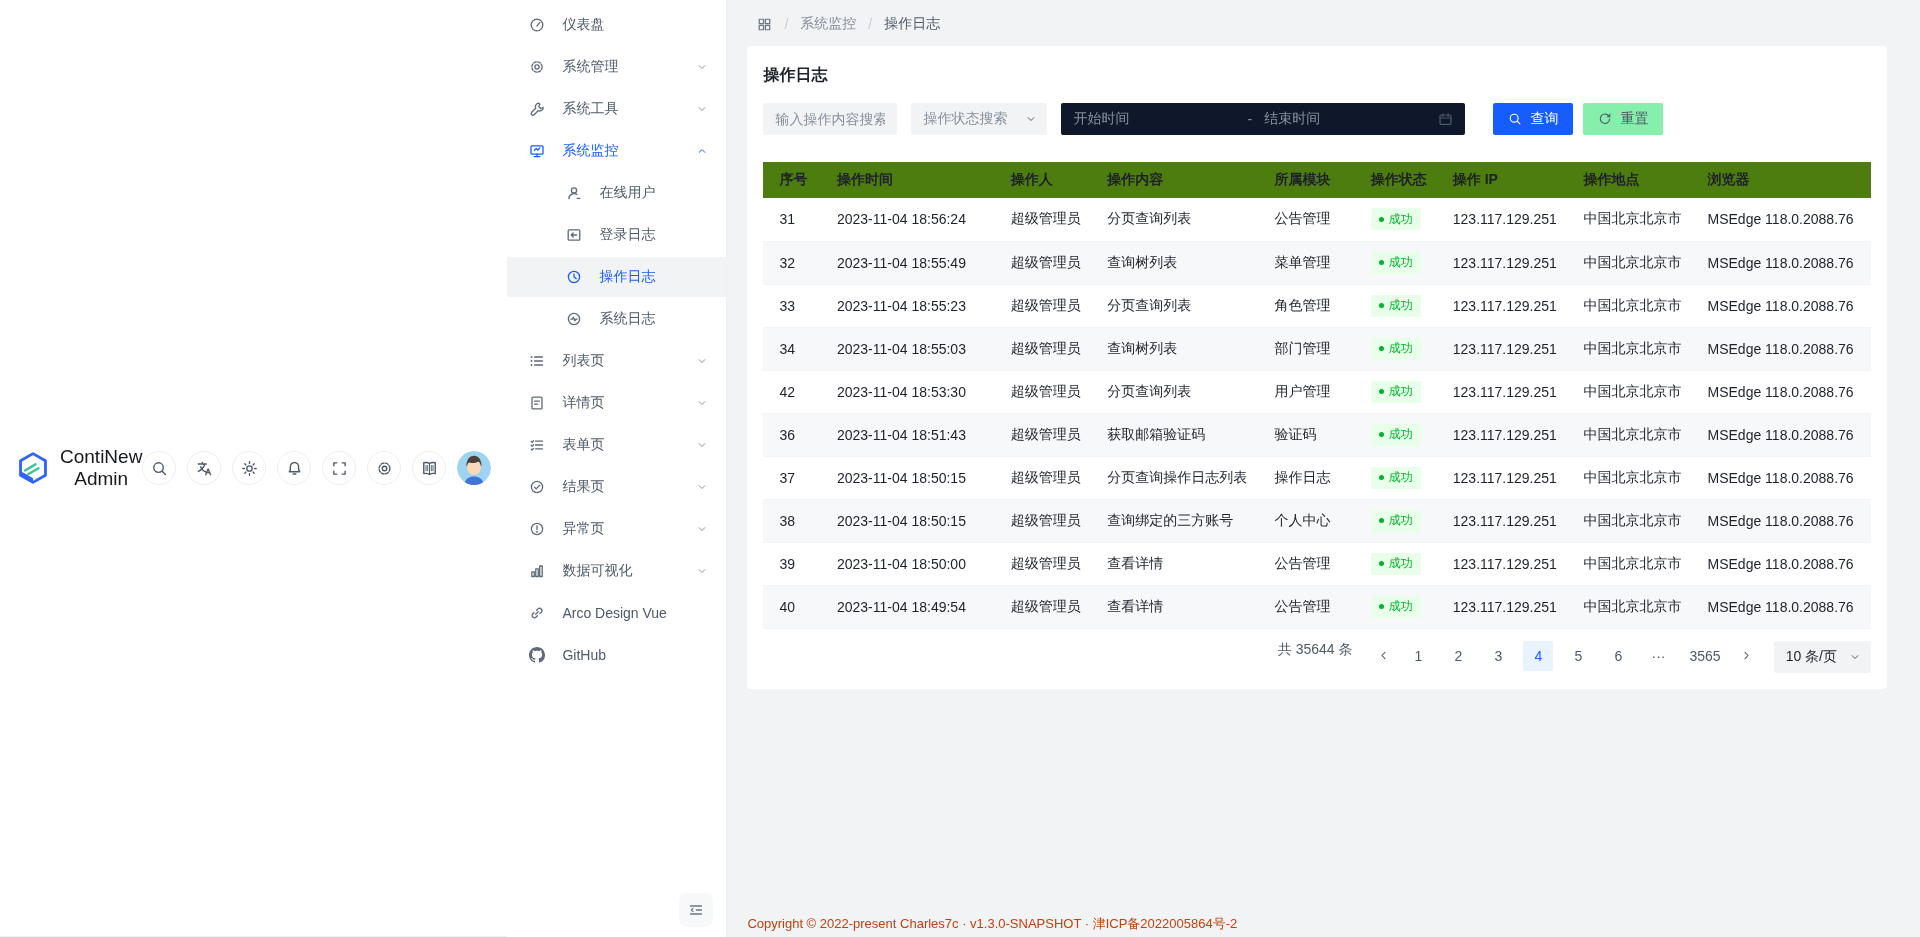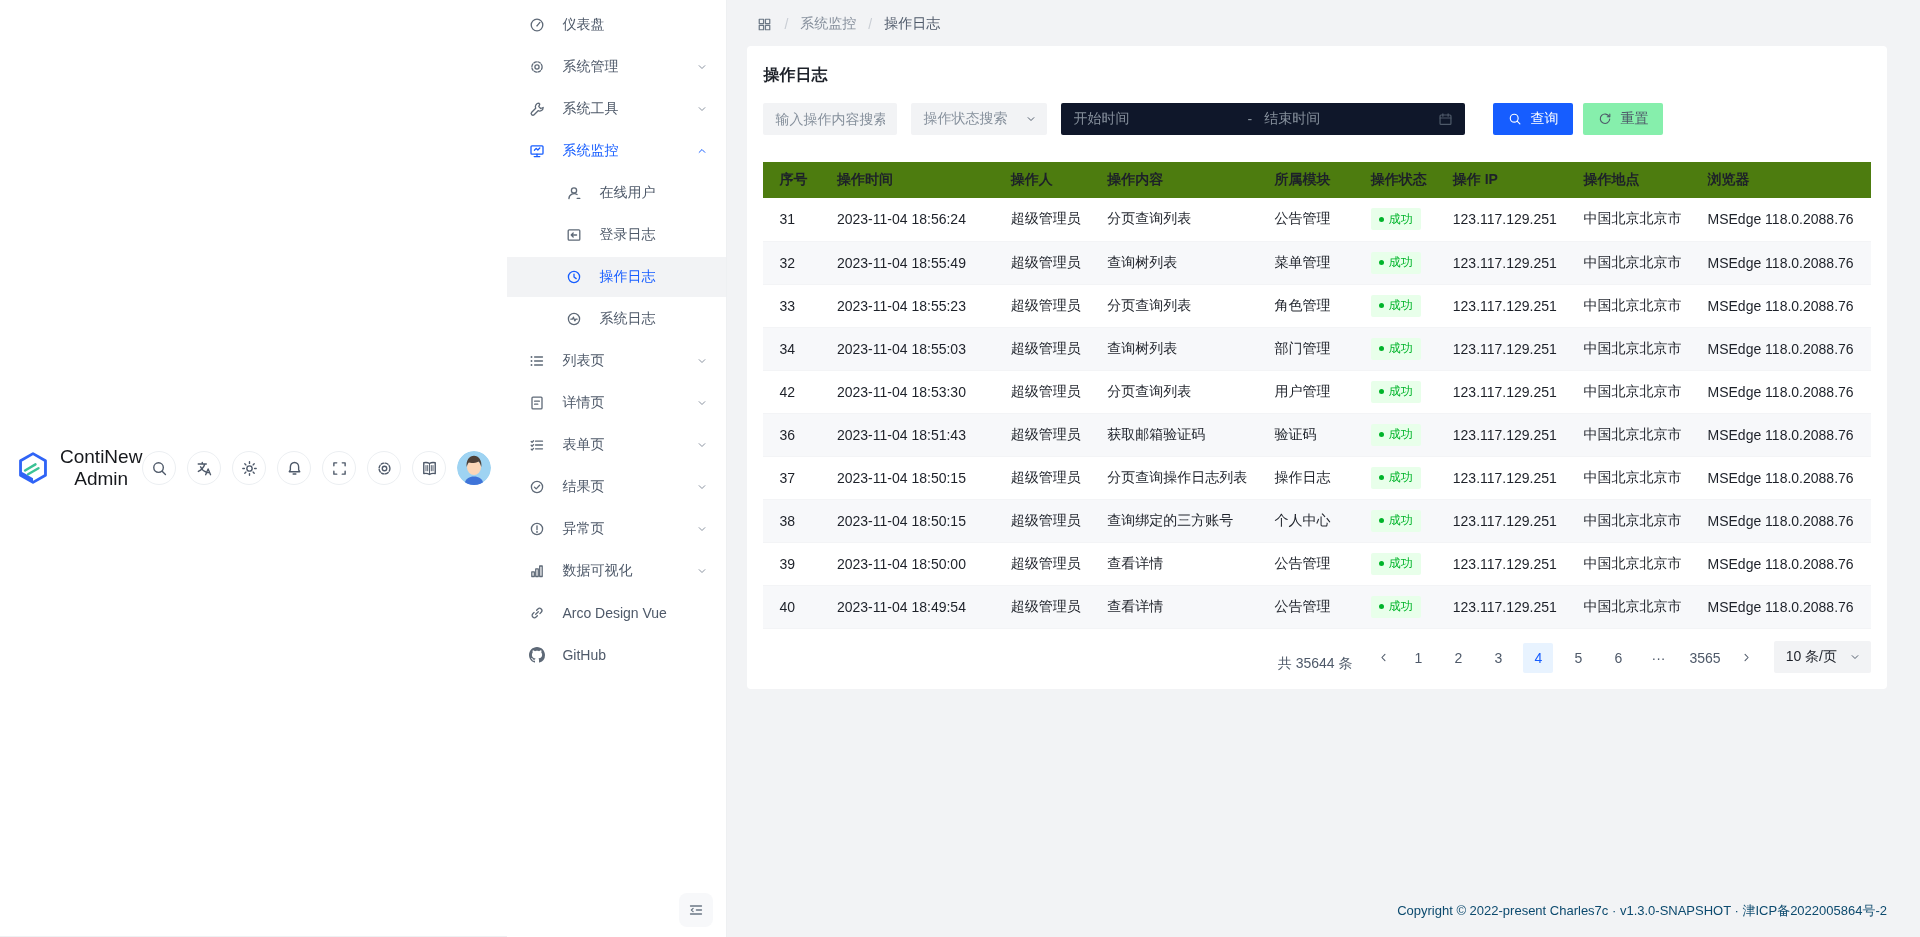--- a/index.html
+++ b/index.html
@@ -85,34 +85,34 @@
   .log-table { width:100%; margin-top:27px; border-collapse:collapse; table-layout:fixed; }
   .log-table th { background:#4d7c0f; height:36px; text-align:left; padding:0 16px;
     font-weight:600; font-size:14px; color:#1d2129; white-space:nowrap; overflow:hidden; }
   .log-table td { height:43px; padding:0 16px; border-bottom:1px solid #f3f4f6;
     color:#1d2129; white-space:nowrap; overflow:hidden; }
   .log-table tbody tr:nth-child(even) { background:#f7f8fa; }
   .badge { display:inline-flex; align-items:center; gap:5px; height:22px; padding:0 8px;
     background:#e8ffea; color:#00b42a; font-size:12px; border-radius:2px; }
   .badge .dot { width:5px; height:5px; border-radius:50%; background:#00b42a; }
 
-  .pagination { display:flex; align-items:flex-end; justify-content:flex-end; margin-top:12px; color:#4e5969; }
+  .pagination { display:flex; align-items:flex-start; justify-content:flex-end; margin-top:12px; color:#4e5969; }
   .pg-total { margin-right:16px; }
   .pg-arrow { width:30px; height:30px; background:none; border:none; display:flex;
     align-items:center; justify-content:center; color:#4e5969; cursor:pointer; padding:0; }
   .pg-arrow svg { width:13px; height:13px; }
   .pg-pages { display:flex; align-items:center; }
   .pg-num { min-width:30px; height:30px; margin:0 5px; background:none; border:none;
     border-radius:2px; font-size:14px; color:#4e5969; cursor:pointer; }
   .pg-num.active { background:#e8f3ff; color:#165dff; }
   .pg-ellipsis { min-width:30px; margin:0 5px; text-align:center; color:#4e5969; cursor:pointer; }
   .pg-size { height:32px; margin-left:12px; background:#f2f3f5; border-radius:2px;
     display:flex; align-items:center; gap:12px; padding:0 10px 0 12px; color:#1d2129; cursor:pointer; }
 
-  .footer { margin-top:auto; text-align:right; padding:14px 0 17px; font-size:13px; color:#0c4a6e; }
+  .footer { margin-top:auto; text-align:left; padding:14px 0 4px; font-size:13px; color:#c2410c; }
 </style>
 </head>
 <body>
 
 <div class="app">
 
   <header class="topbar">
     <button class="brand">
       <span class="logo">
         <svg viewBox="0 0 36 36" fill="none">

